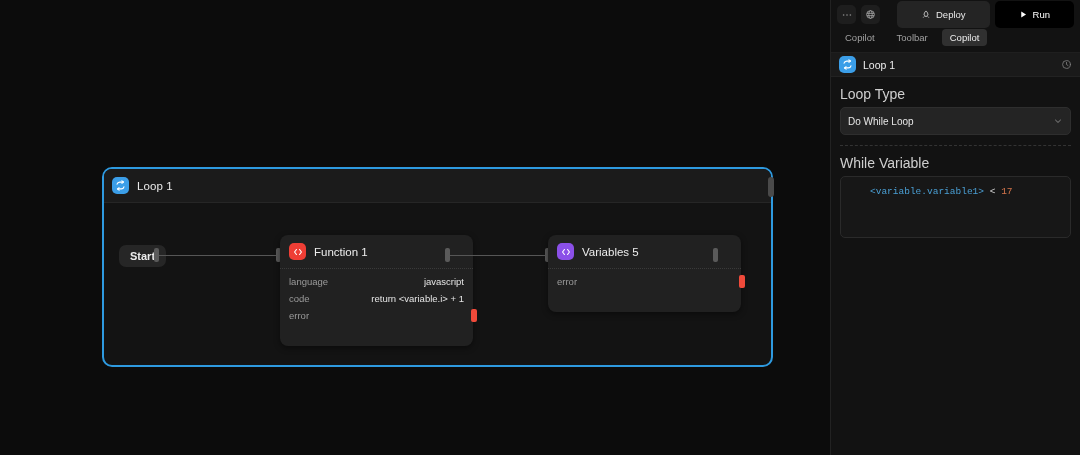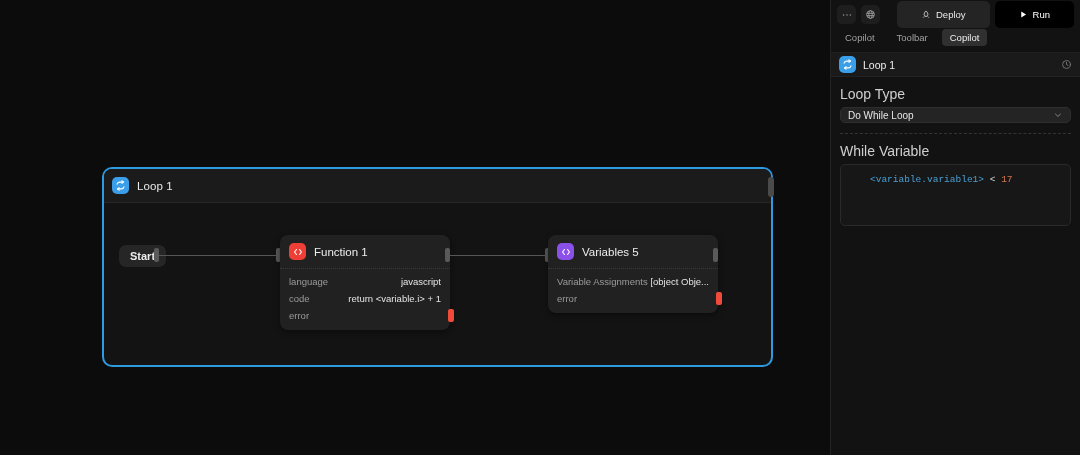--- a/index.html
+++ b/index.html
@@ -86,41 +86,41 @@
     position: absolute;
     height: 1px;
     background: #565656;
   }
 
   
   .node {
     position: absolute;
     background: #212121;
     border-radius: 8px;
-    width: 170px;
+    width: 193px;
     box-shadow: 0 2px 6px rgba(0,0,0,.45);
   }
   .node-head {
     display: flex; align-items: center;
     gap: 8px;
     padding: 8px 9px;
   }
   .node-icon {
     width: 17px; height: 17px;
     border-radius: 5px;
     display: flex; align-items: center; justify-content: center;
     flex: 0 0 auto;
     font-size: 9px; color: #fff; font-weight: bold;
     font-family: "Liberation Mono", monospace;
   }
   .node-title {
     color: #ededed;
     font-size: 11.5px;
   }
-  .node-rows { border-top: 1px dotted #3a3a3a; padding: 4px 0 6px; }
+  .node-rows { border-top: 1px dotted #3a3a3a; padding: 4px 0 22px; }
   .node-row {
     position: relative;
     display: flex; align-items: center; justify-content: space-between;
     padding: 3px 9px;
     font-size: 9.5px;
     min-height: 15px;
   }
   .row-key { color: #9b9b9b; white-space: nowrap; }
   .row-val {
     color: #e4e4e4;
@@ -195,21 +195,21 @@
   #node-header-title { color: #ededed; font-size: 10.5px; }
   #history-icon { margin-left: auto; color: #7e7e7e; display:flex; }
 
   #panel-body { padding: 9px 9px 0; }
   .field-label {
     color: #cfcfcf;
     font-size: 14px;
     margin-bottom: 5px;
   }
   #loop-type-select {
-    height: 16px;
+    height: 28px;
     background: #242424;
     border: 1px solid #2e2e2e;
     border-radius: 5px;
     display: flex; align-items: center; justify-content: space-between;
     padding: 0 7px;
     color: #e6e6e6;
     font-size: 10px;
   }
   .divider-dotted {
     border-top: 1px dashed #333;
@@ -295,24 +295,20 @@
             <span class="node-icon" style="background:#8b50e8;">
               <svg width="10" height="10" viewBox="0 0 16 16" fill="none" stroke="#ffffff" stroke-width="1.8" stroke-linecap="round" stroke-linejoin="round">
                 <path d="M5.5 4 L2.5 8 L5.5 12"></path>
                   <path d="M10.5 4 L13.5 8 L10.5 12"></path>
               </svg>
             </span>
             <span class="node-title">Variables 5</span>
           </div>
           <div class="node-rows">
             <div class="node-row">
-              <span class="row-key">Variable Assignments</span>
-              <span class="row-val">[object Obje...</span>
-            </div>
-            <div class="node-row">
               <span class="row-key">error</span>
               <span class="err-chip"></span>
             </div>
           </div>
         </div>
 
         <div class="port" style="left:609px; top:45px;"></div>
 
       </div>
     </div>

